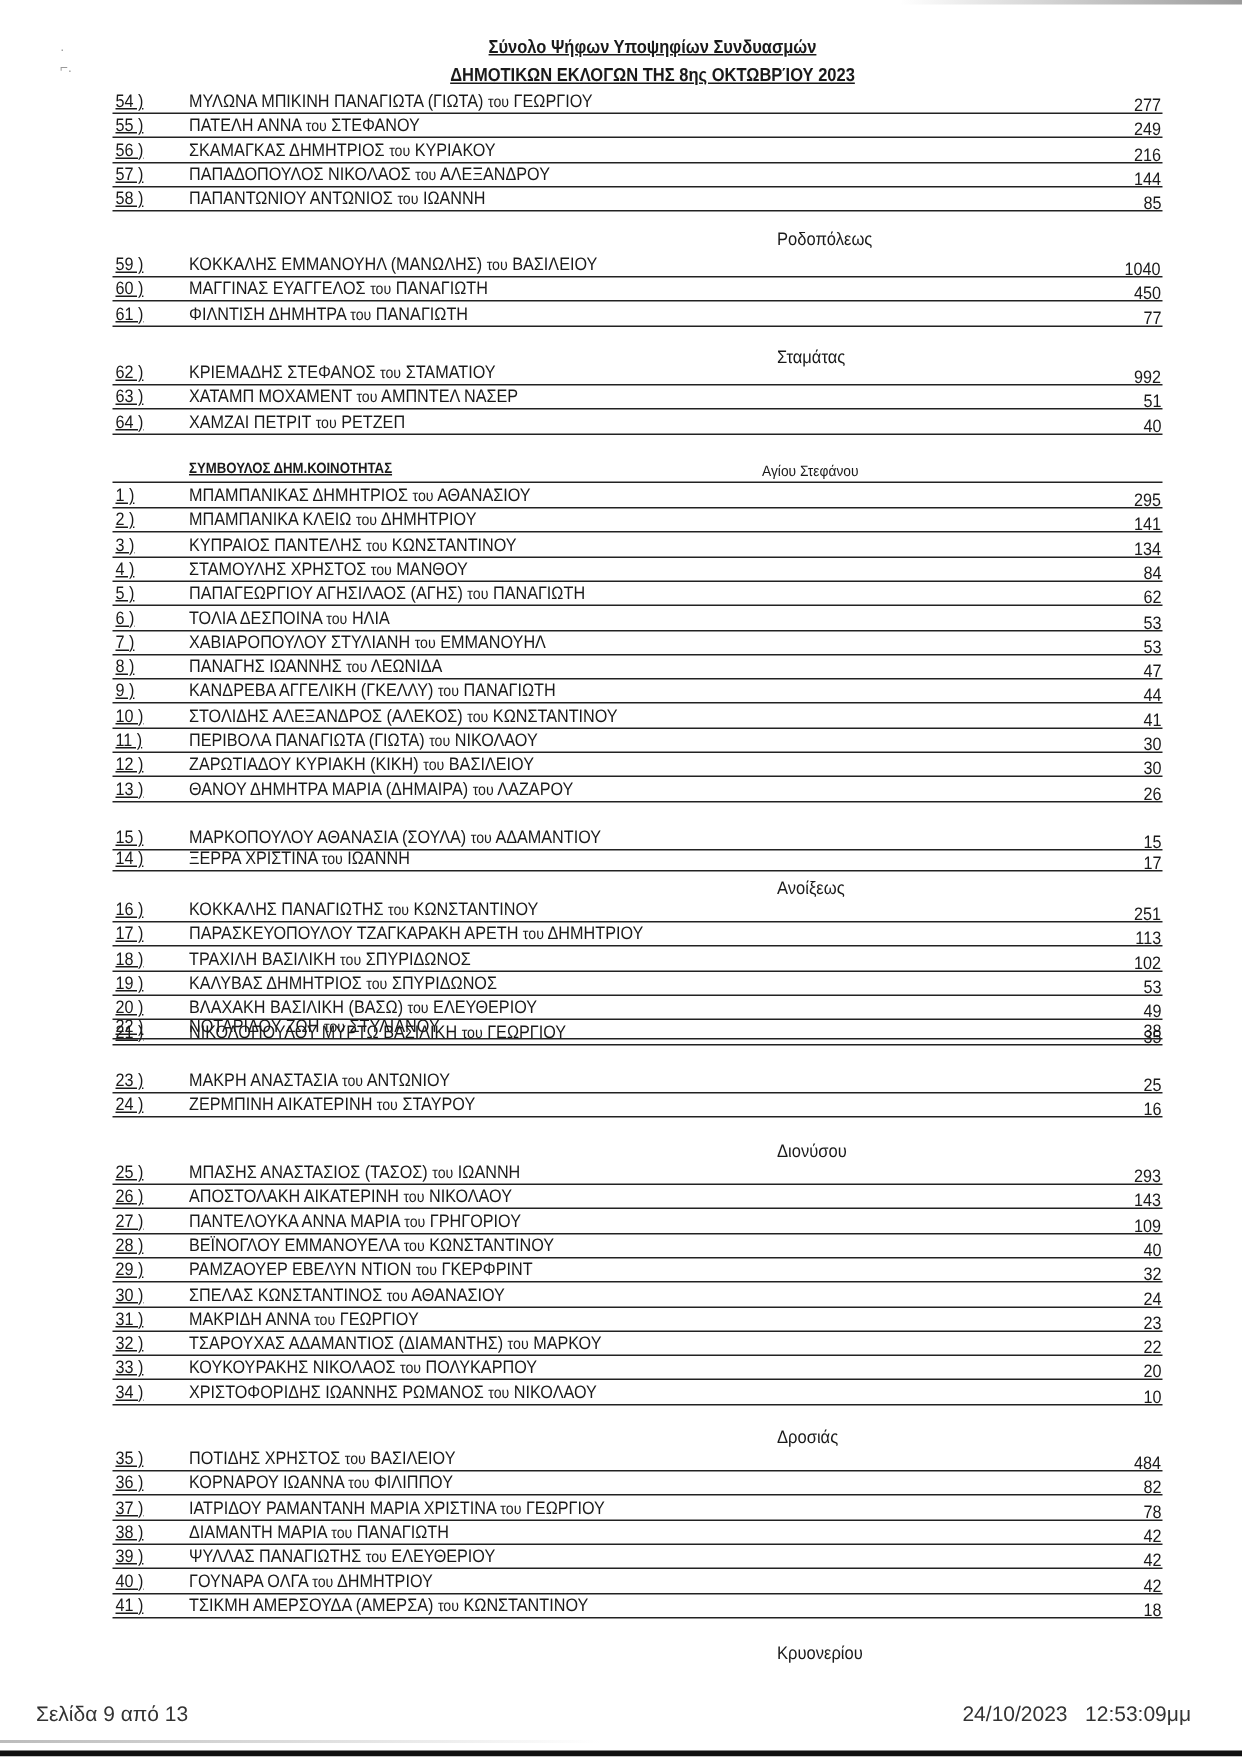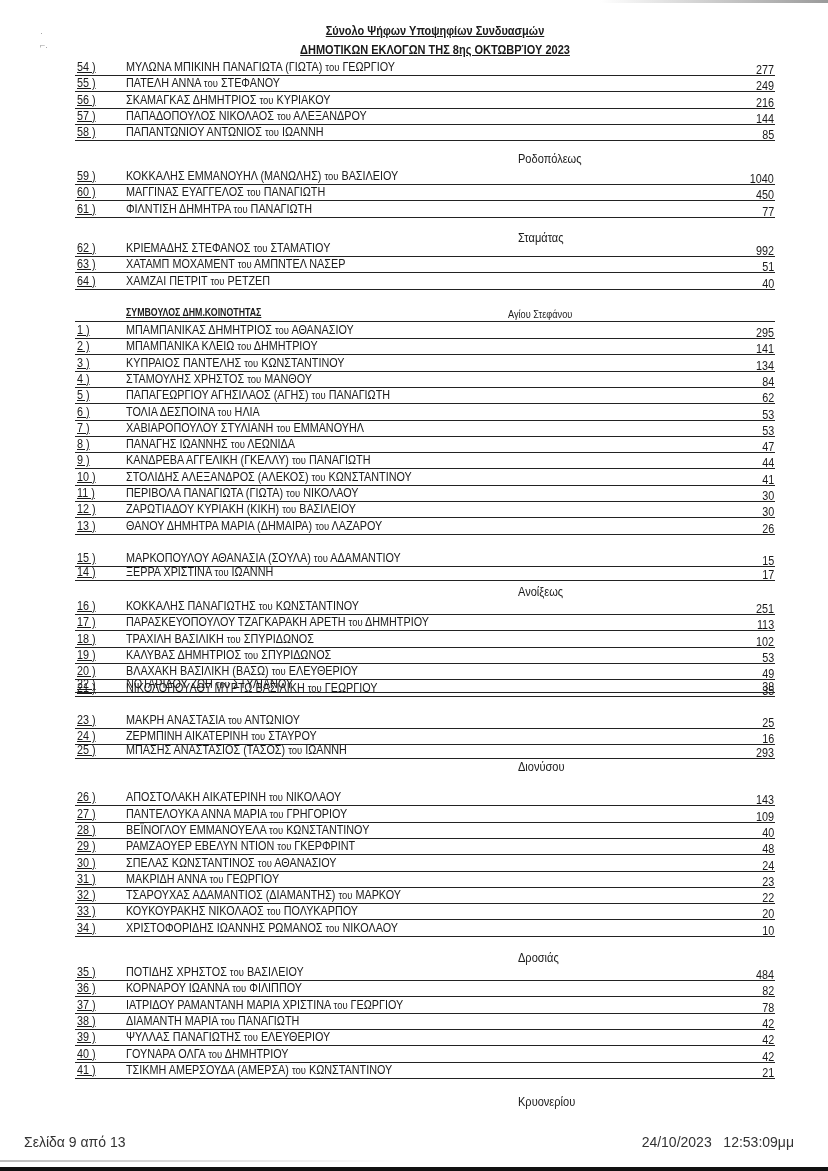--- a/index.html
+++ b/index.html
@@ -251,21 +251,21 @@
       <span class="idx">23 )</span>
       <span class="name"><span>ΜΑΚΡΗ ΑΝΑΣΤΑΣΙΑ</span> <span class="tou">του</span> <span>ΑΝΤΩΝΙΟΥ</span></span>
       <span class="votes">25</span>
     </div>
     <div class="row" style="top: 728.4px;">
       <span class="idx">24 )</span>
       <span class="name"><span>ΖΕΡΜΠΙΝΗ ΑΙΚΑΤΕΡΙΝΗ</span> <span class="tou">του</span> <span>ΣΤΑΥΡΟΥ</span></span>
       <span class="votes">16</span>
     </div>
     <div class="section-title" style="top: 760px;">Διονύσου</div>
-    <div class="row" style="top: 742px;">
+    <div class="row" style="top: 773px;">
       <span class="idx">25 )</span>
       <span class="name"><span>ΜΠΑΣΗΣ ΑΝΑΣΤΑΣΙΟΣ (ΤΑΣΟΣ)</span> <span class="tou">του</span> <span>ΙΩΑΝΝΗ</span></span>
       <span class="votes">293</span>
     </div>
     <div class="row" style="top: 789.3px;">
       <span class="idx">26 )</span>
       <span class="name"><span>ΑΠΟΣΤΟΛΑΚΗ ΑΙΚΑΤΕΡΙΝΗ</span> <span class="tou">του</span> <span>ΝΙΚΟΛΑΟΥ</span></span>
       <span class="votes">143</span>
     </div>
     <div class="row" style="top: 805.6px;">
@@ -274,21 +274,21 @@
       <span class="votes">109</span>
     </div>
     <div class="row" style="top: 821.9px;">
       <span class="idx">28 )</span>
       <span class="name"><span>ΒΕΪΝΟΓΛΟΥ ΕΜΜΑΝΟΥΕΛΑ</span> <span class="tou">του</span> <span>ΚΩΝΣΤΑΝΤΙΝΟΥ</span></span>
       <span class="votes">40</span>
     </div>
     <div class="row" style="top: 838.2px;">
       <span class="idx">29 )</span>
       <span class="name"><span>ΡΑΜΖΑΟΥΕΡ ΕΒΕΛΥΝ ΝΤΙΟΝ</span> <span class="tou">του</span> <span>ΓΚΕΡΦΡΙΝΤ</span></span>
-      <span class="votes">48</span>
+      <span class="votes">32</span>
     </div>
     <div class="row" style="top: 854.5px;">
       <span class="idx">30 )</span>
       <span class="name"><span>ΣΠΕΛΑΣ ΚΩΝΣΤΑΝΤΙΝΟΣ</span> <span class="tou">του</span> <span>ΑΘΑΝΑΣΙΟΥ</span></span>
       <span class="votes">24</span>
     </div>
     <div class="row" style="top: 870.8px;">
       <span class="idx">31 )</span>
       <span class="name"><span>ΜΑΚΡΙΔΗ ΑΝΝΑ</span> <span class="tou">του</span> <span>ΓΕΩΡΓΙΟΥ</span></span>
       <span class="votes">23</span>
@@ -335,21 +335,21 @@
       <span class="votes">42</span>
     </div>
     <div class="row" style="top: 1045.5px;">
       <span class="idx">40 )</span>
       <span class="name"><span>ΓΟΥΝΑΡΑ ΟΛΓΑ</span> <span class="tou">του</span> <span>ΔΗΜΗΤΡΙΟΥ</span></span>
       <span class="votes">42</span>
     </div>
     <div class="row" style="top: 1061.8px;">
       <span class="idx">41 )</span>
       <span class="name"><span>ΤΣΙΚΜΗ ΑΜΕΡΣΟΥΔΑ (ΑΜΕΡΣΑ)</span> <span class="tou">του</span> <span>ΚΩΝΣΤΑΝΤΙΝΟΥ</span></span>
-      <span class="votes">21</span>
+      <span class="votes">18</span>
     </div>
     <div class="section-title" style="top: 1095px;">Κρυονερίου</div>
   </div>
 
 <div class="footer" style="left:24px;">Σελίδα 9 από 13</div>
 <div class="footer" style="right:34px; white-space:pre;margin-left:36px;">24/10/2023   12:53:09μμ</div>
 
 <div class="scan-bottom-shade"></div>
 <div class="scan-bottom"></div>
 

